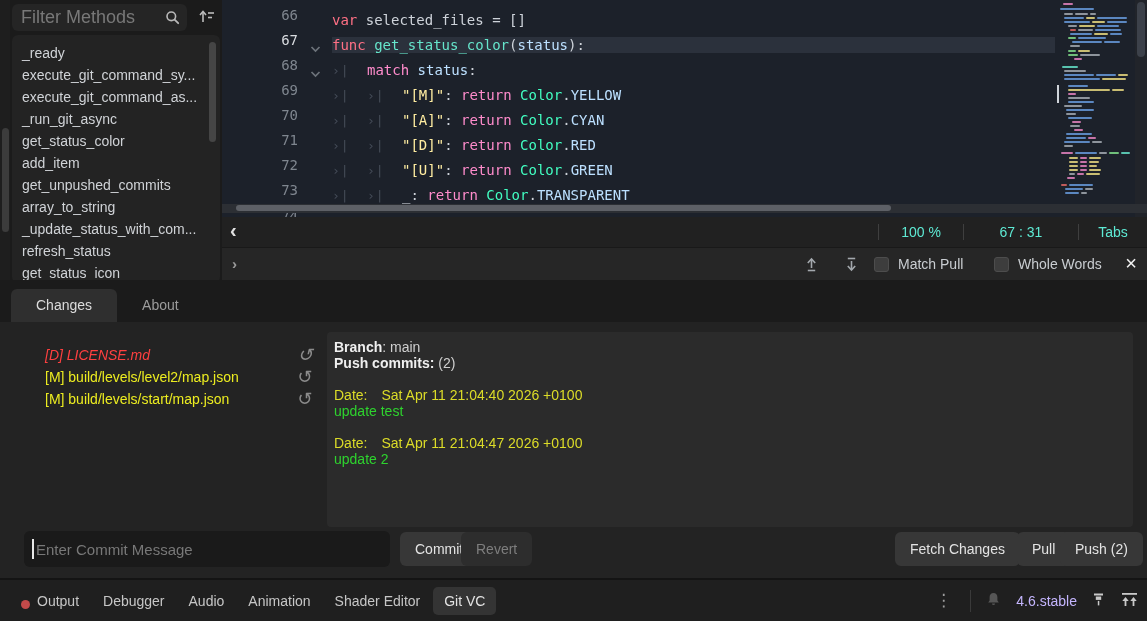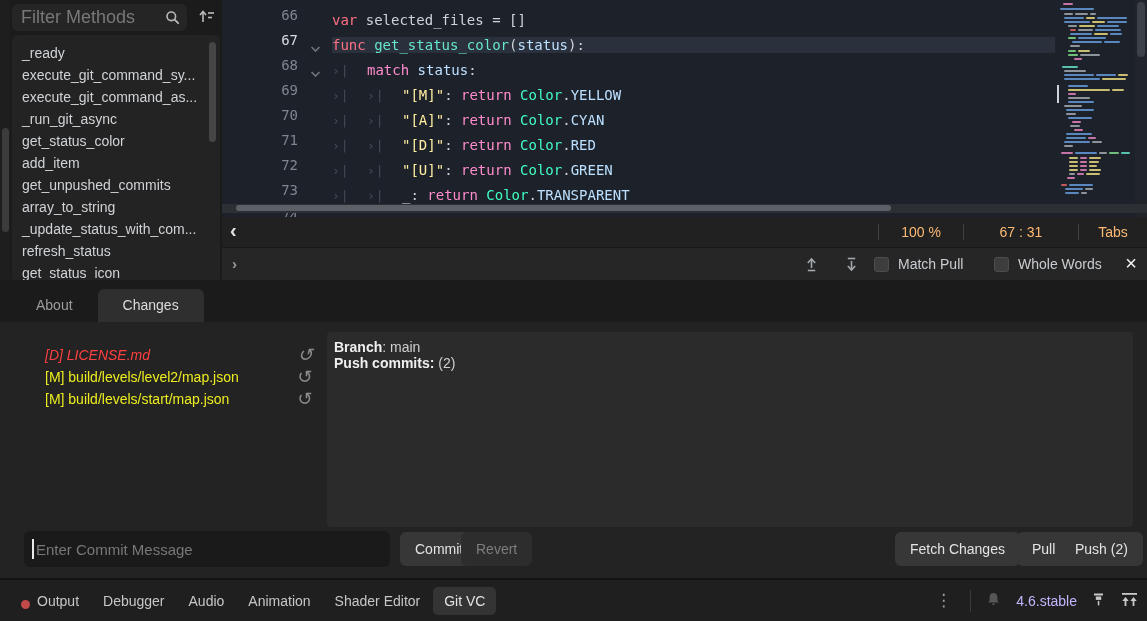--- a/index.html
+++ b/index.html
@@ -53,21 +53,21 @@
   #mm-viewport{position:absolute;left:0;top:85px;width:2px;height:18px;background:#cfd4da}
   #v-scroll{left:1135px;top:0;width:12px;height:217px;background:#21242a}
   #v-scroll .grab{position:absolute;left:2px;top:2px;width:8px;height:55px;background:#3c414a;border-radius:4px}
   #h-scroll{left:222px;top:204px;width:925px;height:9px;background:#2c2f34;z-index:5}
   #h-scroll .grab{position:absolute;left:14px;top:1px;width:655px;height:6px;background:#5d6066;border-radius:3px}
 
   
   #status-row{left:222px;top:217px;width:925px;height:30px;background:#212121}
   #status-row .chev{position:absolute;left:8px;top:2px;font-size:20px;font-weight:700;color:#e2e2e2}
   .vsep{position:absolute;top:7px;width:1px;height:16px;background:#3f3f3f}
-  .status-item{position:absolute;top:0;height:30px;line-height:30px;text-align:center;color:#fdba74}
+  .status-item{position:absolute;top:0;height:30px;line-height:30px;text-align:center;color:#5eead4}
 
   
   #find-row{left:222px;top:247px;width:925px;height:33px;background:#262626;border-top:1px solid #191919;box-sizing:border-box}
   #find-row .chev{position:absolute;left:10px;top:7px;color:#9b9b9b;font-size:15px;font-weight:700}
   #find-input-box{position:absolute;left:28px;top:3px;width:543px;height:26px;background:#1a1a1a;border-radius:6px}
   #find-input-box input{position:absolute;width:100%;height:100%;background:transparent;border:none;outline:none;
     color:#dddddd;font-family:inherit;font-size:14px;padding:0 10px;box-sizing:border-box}
   .find-arrow{position:absolute;top:7px;width:18px;height:18px;display:flex;align-items:center;justify-content:center}
   .cb{position:absolute;top:9px;width:15px;height:15px;background:#3d3d3d;border:1px solid #4d4d4d;border-radius:3px;box-sizing:border-box}
   .cb-label{position:absolute;top:0;height:33px;line-height:33px;color:#c9cdd1}
@@ -326,40 +326,50 @@
   </div>
   <div class="cb" style="left:652px"></div>
   <div class="cb-label" style="left:676px">Match Pull</div>
   <div class="cb" style="left:772px"></div>
   <div class="cb-label" style="left:796px">Whole Words</div>
   <div id="find-close">×</div>
 </div>
 
 <div class="abs" id="vcs-panel">
   <div id="vcs-tabbar">
+      <div class="vcs-tab active">Changes</div>
       <div class="vcs-tab">About</div>
-      <div class="vcs-tab active">Changes</div>
     </div>
   <div id="changes-list">
       <div class="change-row" style="top: 64px; font-style: italic;">
         <span class="change-label c-deleted">[D] LICENSE.md</span>
         <span class="revert-ic">↺</span>
       </div>
       <div class="change-row" style="top: 86px;">
         <span class="change-label c-modified">[M] build/levels/level2/map.json</span>
         <span class="revert-ic">↺</span>
       </div>
       <div class="change-row" style="top: 108px;">
         <span class="change-label c-modified">[M] build/levels/start/map.json</span>
         <span class="revert-ic">↺</span>
       </div>
     </div>
   <div id="commit-info">
     <div><b>Branch</b><span>: main</span></div>
     <div><b>Push commits:</b><span> (2)</span></div>
+    <div id="commit-entries">
+        <div class="commit-block">
+          <div class="date-line"><span class="dl">Date:</span><span>Sat Apr 11 21:04:40 2026 +0100</span></div>
+          <div class="msg-line">update test</div>
+        </div>
+        <div class="commit-block">
+          <div class="date-line"><span class="dl">Date:</span><span>Sat Apr 11 21:04:47 2026 +0100</span></div>
+          <div class="msg-line">update 2</div>
+        </div>
+      </div>
   </div>
   <div id="commit-msg-box">
     <input type="text" placeholder="Enter Commit Message" style="">
     <div class="caret"></div>
   </div>
   <div class="btn" style="left:400px">Commit All</div>
   <div class="btn disabled" style="left:461px">Revert</div>
   <div class="btn" style="left:895px">Fetch Changes</div>
   <div class="btn" style="left:1017px">Pull</div>
   <div class="btn" style="left:1060px">Push (2)</div>

